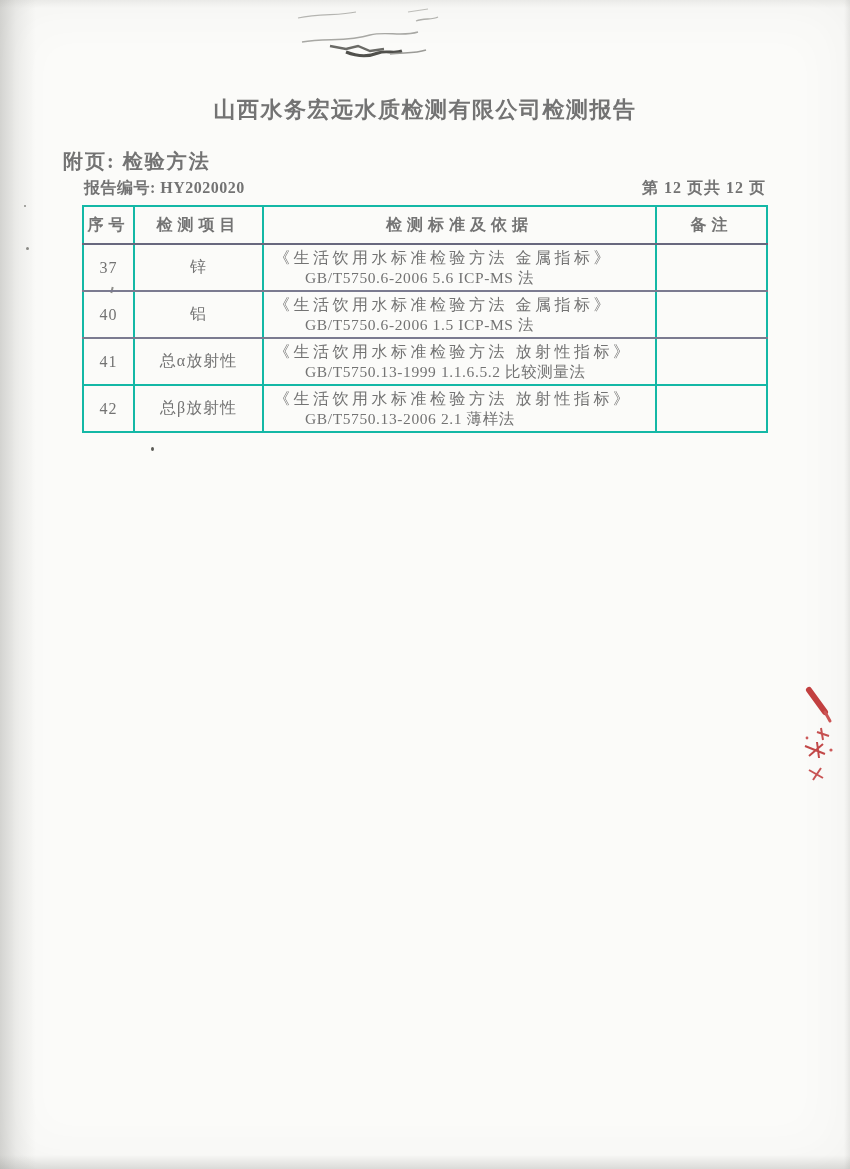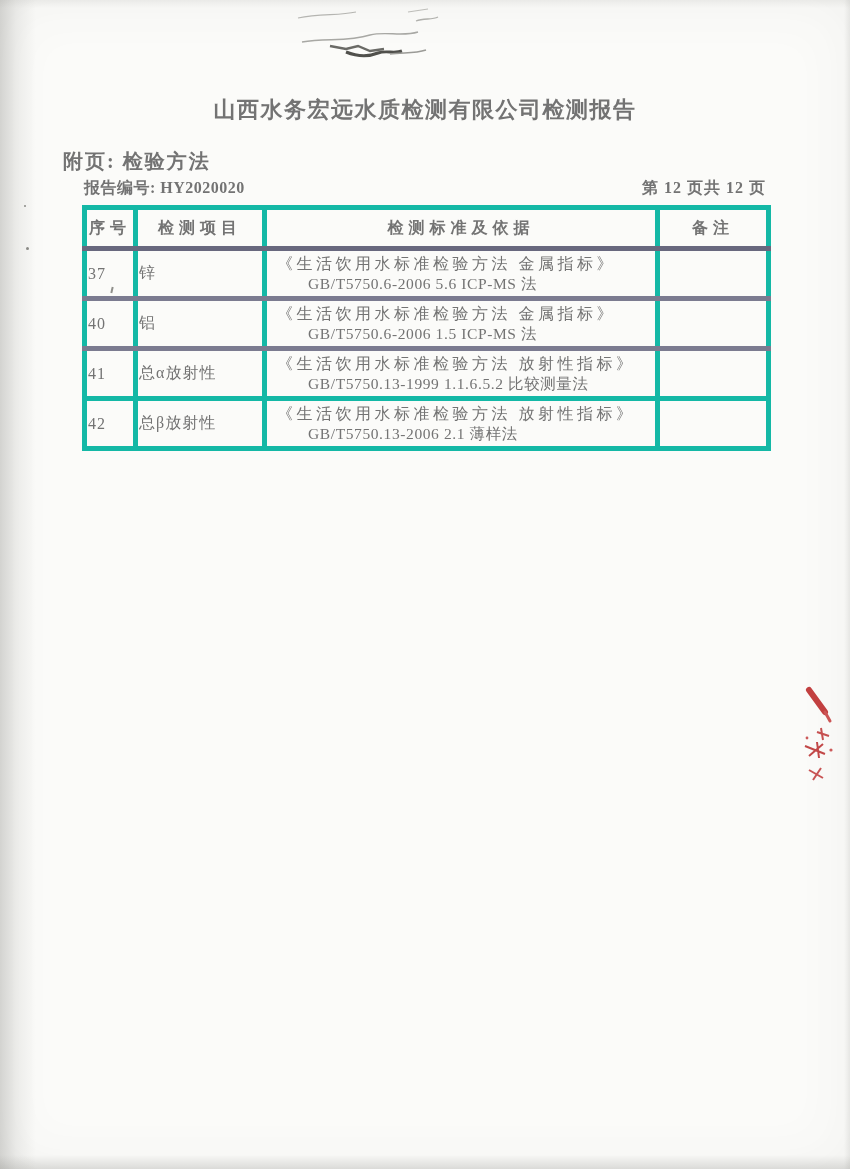--- a/index.html
+++ b/index.html
@@ -23,25 +23,25 @@
   .subtitle { position:absolute; top:132px; left:63px;
     font-size:20px; font-weight:bold; letter-spacing:2px;margin-top:16px; }
   .meta { position:absolute; top:178px; left:84px; width:682px;
     display:flex; justify-content:space-between; font-size:16px; }
   .report-no { font-weight:600; letter-spacing:0.5px; }
   .page-ind { font-weight:600; letter-spacing:1px; }
 
   table.methods { position:absolute; top:205px; left:82px; width:684px;
     border-collapse:collapse; table-layout:fixed;
     border:2px solid #3c3c3c; }
-  .methods th, .methods td { border:5px solid #14b8a6; overflow:hidden; }
+  .methods th, .methods td { border:2px solid #14b8a6; overflow:hidden; }
   .methods th { height:34px; font-size:16px; font-weight:600;
     letter-spacing:5px; text-align:center; border-bottom-color:#68687e; }
   .methods td { height:42px; font-size:16px; }
-  .c-no, .c-item { letter-spacing:1px; }
+  .c-no, .c-item { text-align:center; letter-spacing:1px; }
   .c-std { padding:1px 4px 2px 10px; vertical-align:middle; }
   .std1 { letter-spacing:3.5px; line-height:21px; white-space:nowrap; }
   .std2 { font-size:15.5px; line-height:20px; letter-spacing:0.6px; white-space:nowrap;margin-left:31px; }
   tr.r-a td { border-bottom-color:#7b7b90; }
   tr.r-b td { border-bottom-color:#77775e; }
 
   .smudge { position:absolute; left:290px; top:4px; }
   .redmark { position:absolute; left:793px; top:680px; }
   .speck { position:absolute; background:#8a8a86; border-radius:50%; }
   .dot41 { position:absolute; left:151px; top:447px; width:3px; height:4px;

